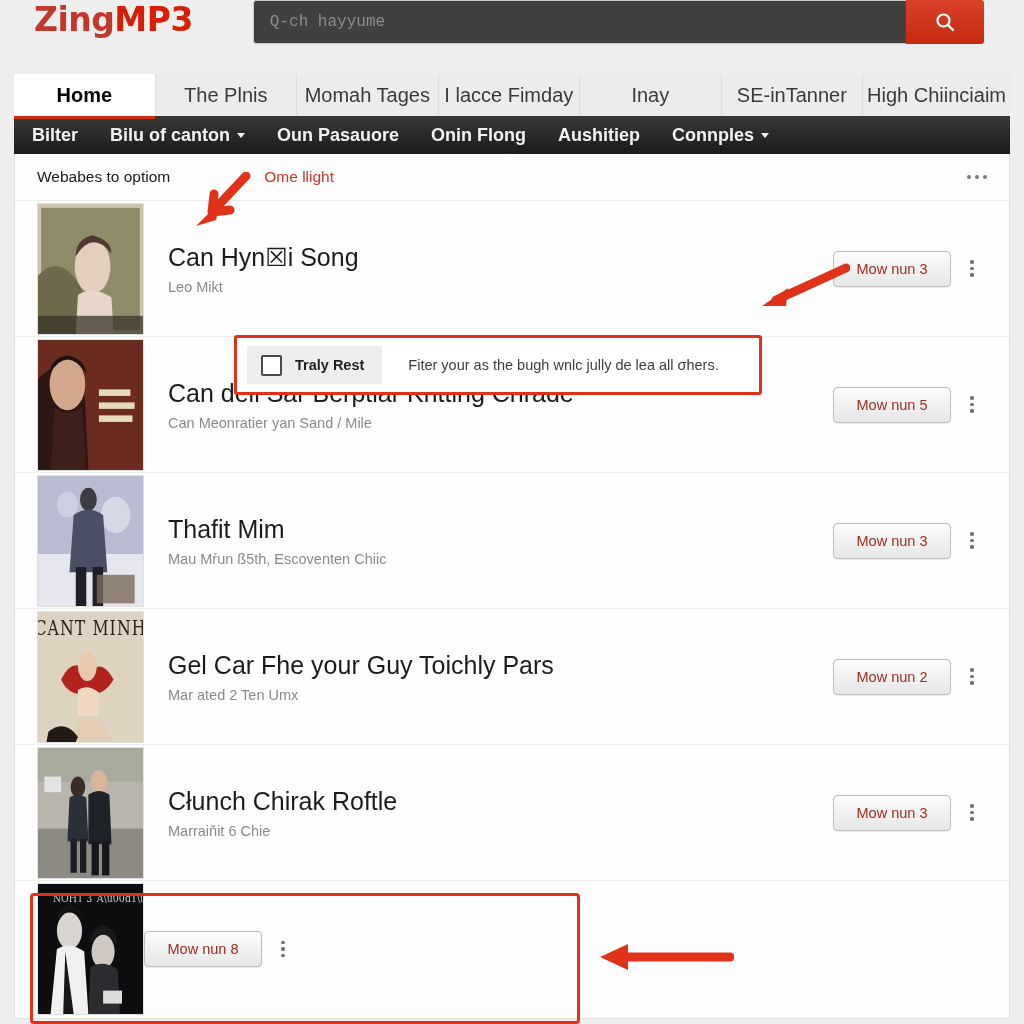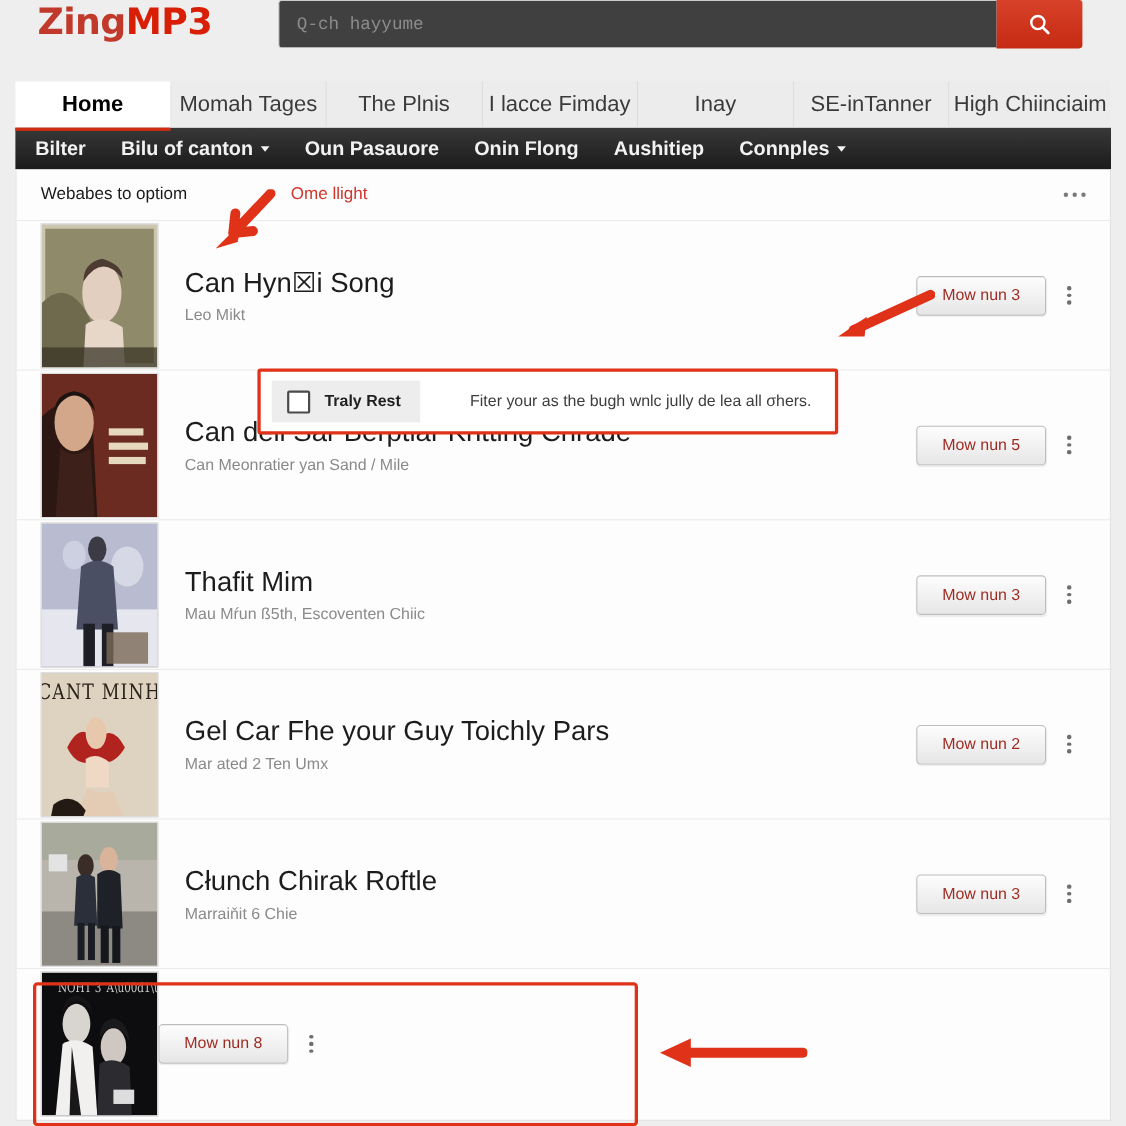--- a/index.html
+++ b/index.html
@@ -261,21 +261,20 @@
     top: 335px;
     width: 528px;
     height: 60px;
     background: #fff;
     border: 3px solid #e03218;
     border-radius: 3px;
     display: flex;
     align-items: center;
     z-index: 26;
     box-sizing: border-box;
-    gap: 19px;
   }
   .tip-check {
     display: flex;
     align-items: center;
     background: #ededed;
     height: 38px;
     padding: 0 18px 0 14px;
     margin-left: 10px;
     box-sizing: border-box;
   }
@@ -318,24 +317,24 @@
       </span>
     </button>
   </div>
 </div>
 
 <div class="tabs">
   <div class="tab active">
       <span>Home</span>
     </div>
   <div class="tab">
+      <span>The Plnis</span>
+    </div>
+  <div class="tab">
       <span>Momah Tages</span>
-    </div>
-  <div class="tab">
-      <span>The Plnis</span>
     </div>
   <div class="tab">
       <span>I lacce Fimday</span>
     </div>
   <div class="tab">
       <span>Inay</span>
     </div>
   <div class="tab">
       <span>SE-inTanner</span>
     </div>

